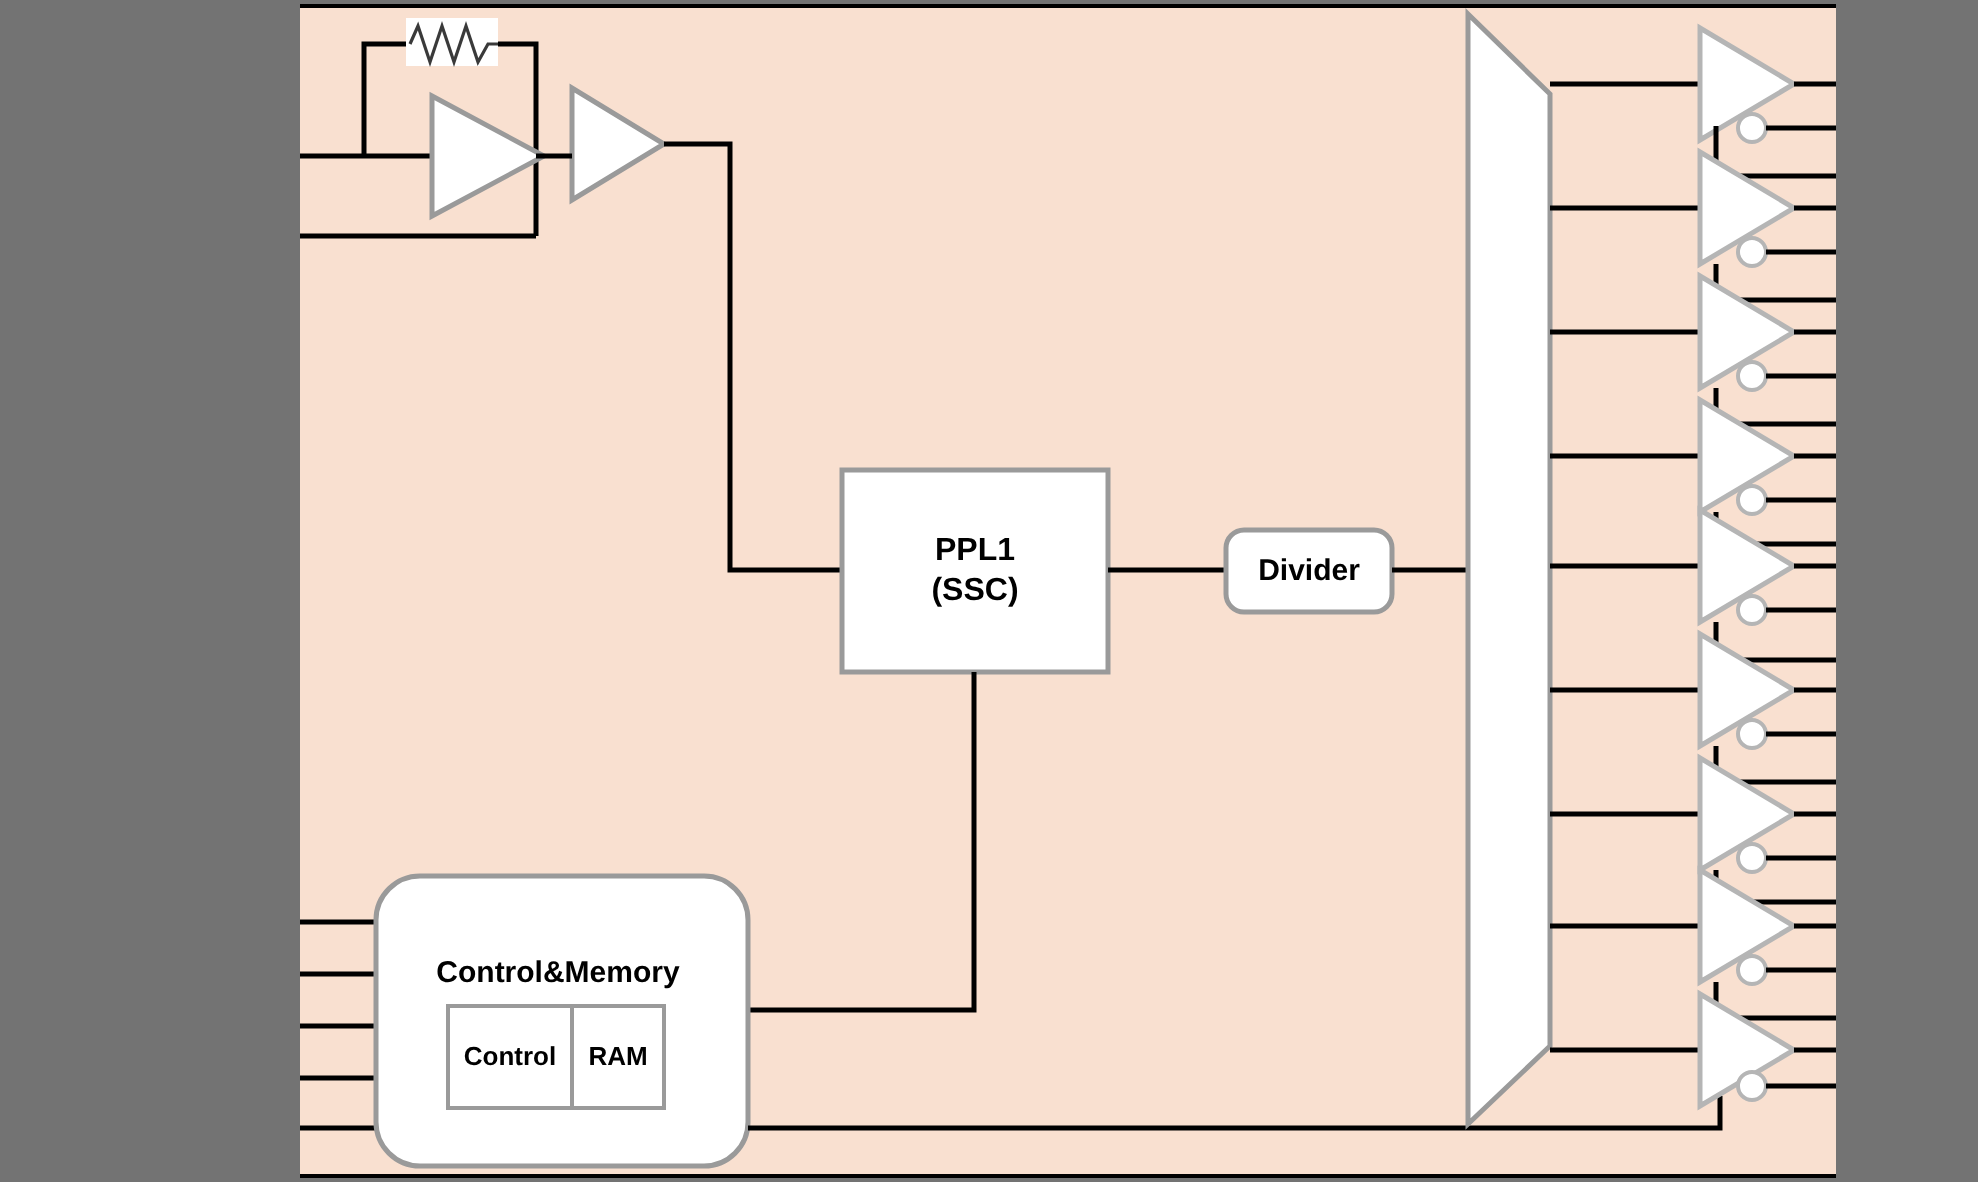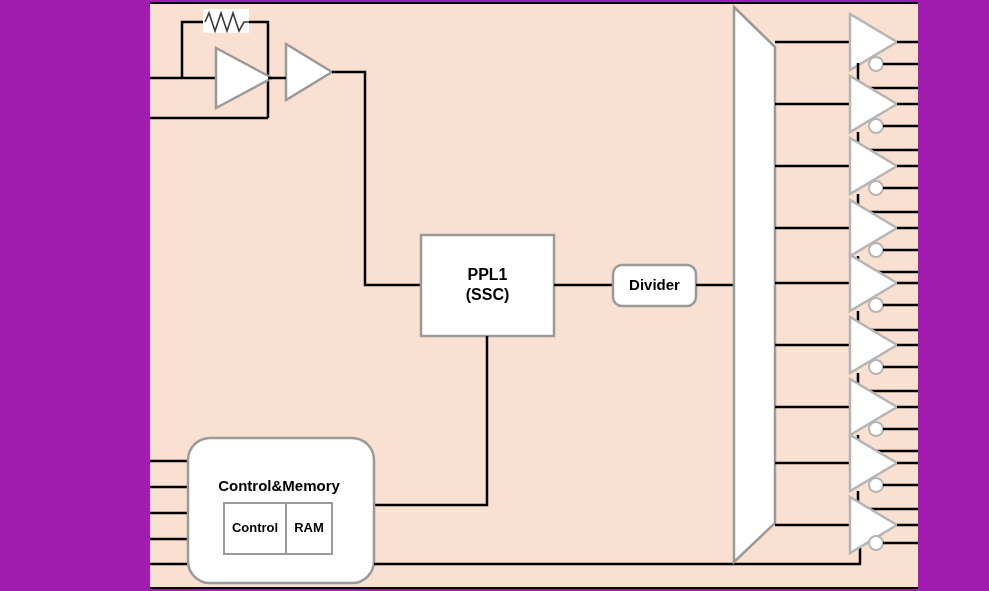--- a/index.html
+++ b/index.html
@@ -6,21 +6,21 @@
   html, body {
     margin: 0;
     padding: 0;
     background: #000000;
     font-family: "Liberation Sans", sans-serif;
   }
   #canvas {
     position: relative;
     width: 989px;
     height: 591px;
-    background: #a21caf;
+    background: #737373;
     overflow: hidden;
   }
   #canvas svg {
     display: block;
   }
   .blk-label {
     font-family: "Liberation Sans", sans-serif;
     font-weight: bold;
     fill: #000000;
     text-anchor: middle;

